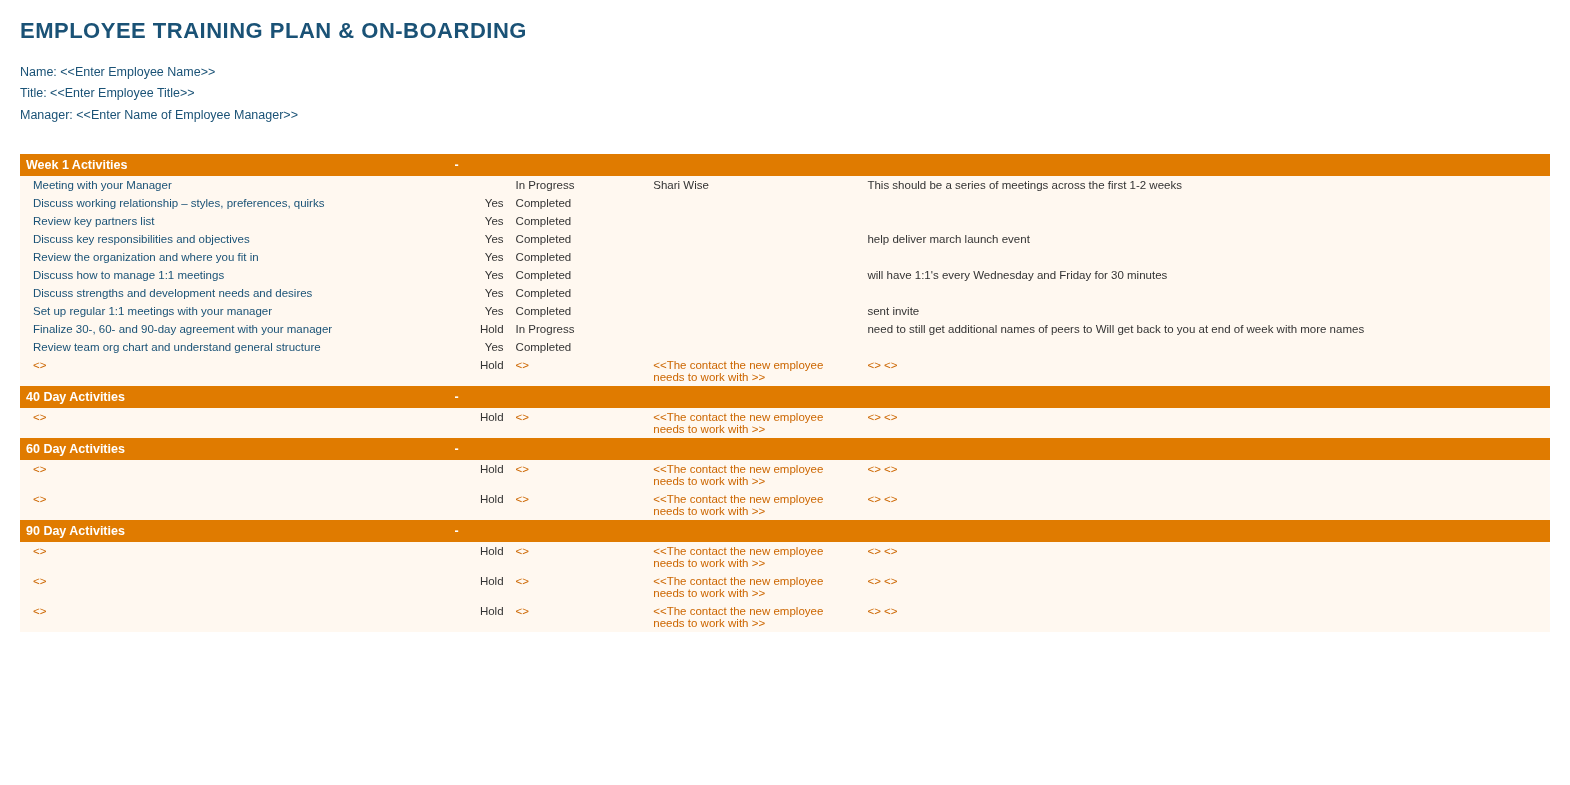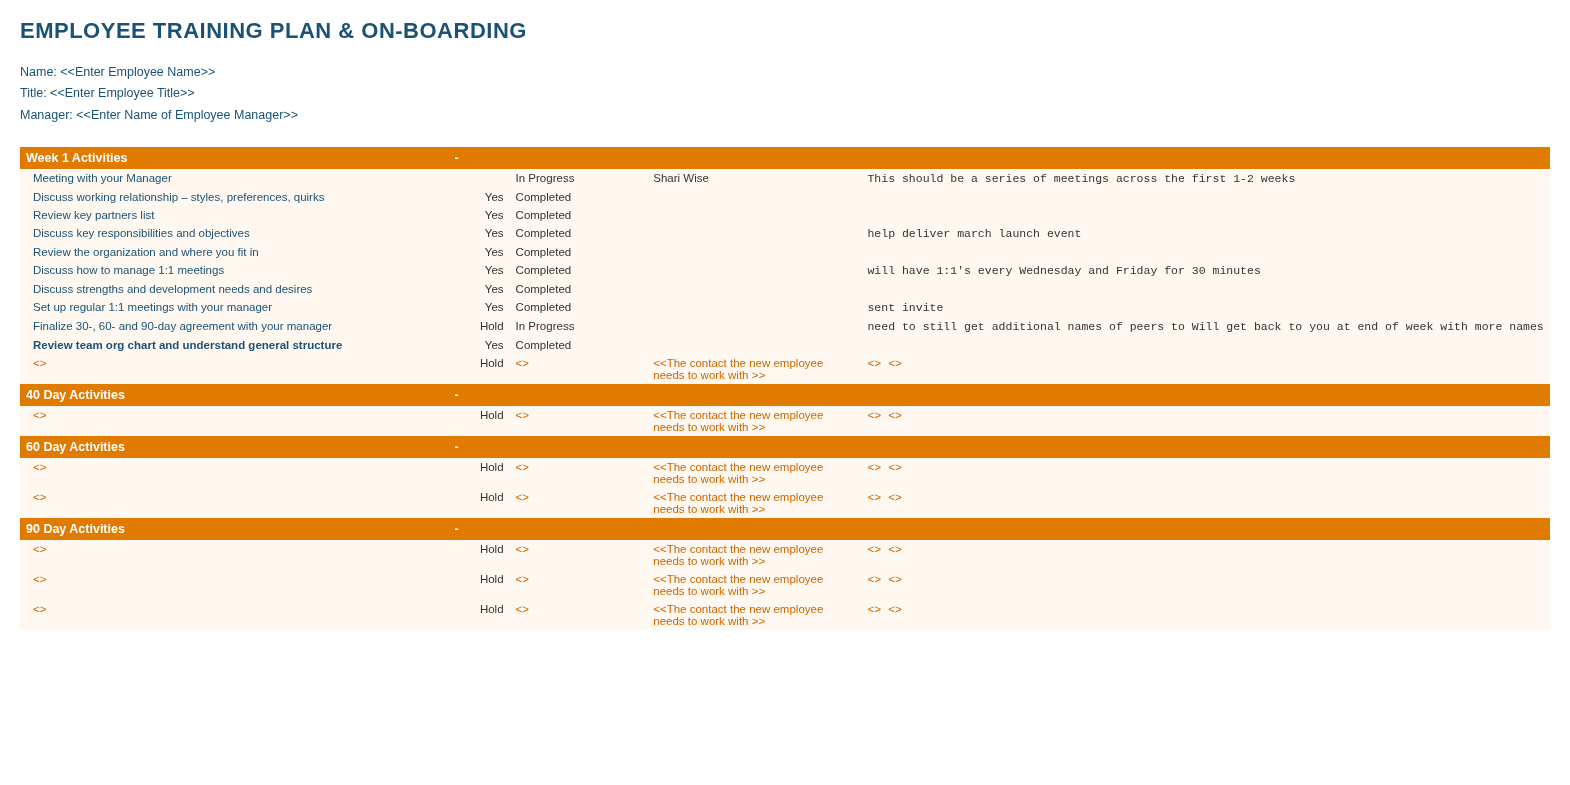--- a/index.html
+++ b/index.html
@@ -13,21 +13,21 @@
     h1 {
       color: #1a5276;
       font-size: 22px;
       font-weight: bold;
       margin-bottom: 18px;
       letter-spacing: 0.5px;
     }
     .info-section {
       display: flex;
       justify-content: space-between;
-      margin-bottom: 21px;
+      margin-bottom: 28px;
     }
     .info-left p, .info-right p {
       color: #1a5276;
       font-size: 12.5px;
       line-height: 1.7;
     }
     table {
       width: 100%;
       border-collapse: collapse;
       font-size: 11.5px;
@@ -44,21 +44,21 @@
       font-size: 12.5px;
       padding: 4px 6px;
     }
     tr.section-header td:first-child {
       font-weight: bold;
     }
     td.activity { min-width: 260px; color: #1a5276; padding-left: 13px; }
     td.done { color: #333; width: 50px; text-align: right; }
     td.status { color: #333; width: 90px; }
     td.contact { color: #333; width: 160px; margin-top: 25px; }
-    td.notes { color: #333; font-family: Liberation Mono, monospace; }
+    td.notes { color: #333; }
   </style>
 </head>
 <body>
 
 <h1>EMPLOYEE TRAINING PLAN &amp; ON-BOARDING</h1>
 
 <div class="info-section">
   <div class="info-left">
     <p>Name: &lt;&lt;Enter Employee Name&gt;&gt;</p>
     <p>Title: &lt;&lt;Enter Employee Title&gt;&gt;</p>
@@ -139,21 +139,21 @@
       <td class="notes" style="">sent invite</td>
     </tr>
       <tr>
       <td class="activity" style="color:#1a5276;">Finalize 30-, 60- and 90-day agreement with your manager</td>
       <td class="done">Hold</td>
       <td class="status" style="">In Progress</td>
       <td class="contact"></td>
       <td class="notes" style="">need to still get additional names of peers to Will get back to you at end of week with more names</td>
     </tr>
       <tr>
-      <td class="activity" style="color:#1a5276;font-weight:bold;">Review team org chart and understand general structure</td>
+      <td class="activity" style="color:#1a5276;">Review team org chart and understand general structure</td>
       <td class="done">Yes</td>
       <td class="status" style="">Completed</td>
       <td class="contact"></td>
       <td class="notes" style=""></td>
     </tr>
       <tr>
       <td class="activity" style="color:#cc6600;">&lt;<list week="" 1="" activities="">&gt;</list></td>
       <td class="done">Hold</td>
       <td class="status" style="color:#cc6600;">&lt;<enter activity="" status="">&gt;</enter></td>
       <td class="contact" style="color:#cc6600;">

